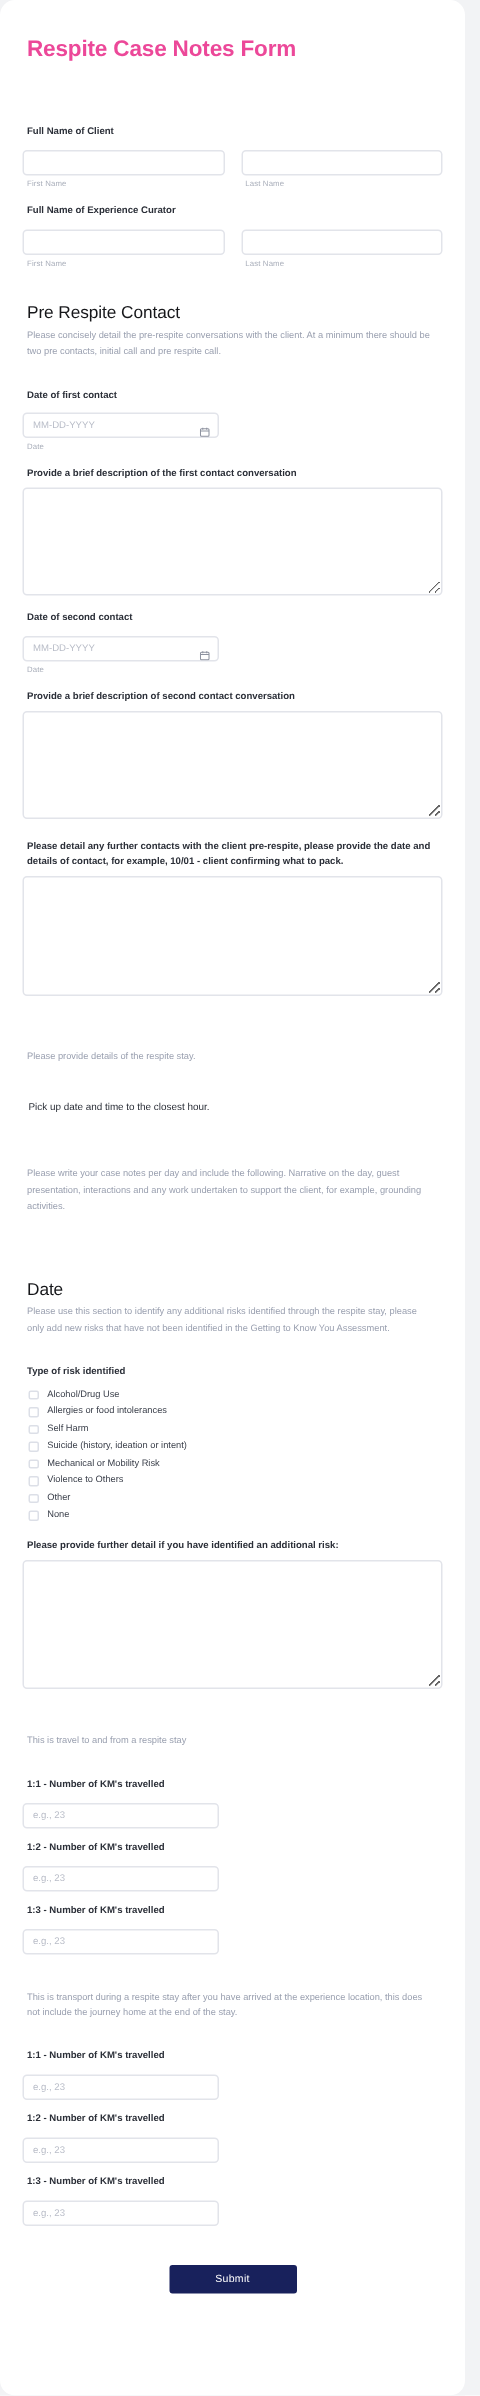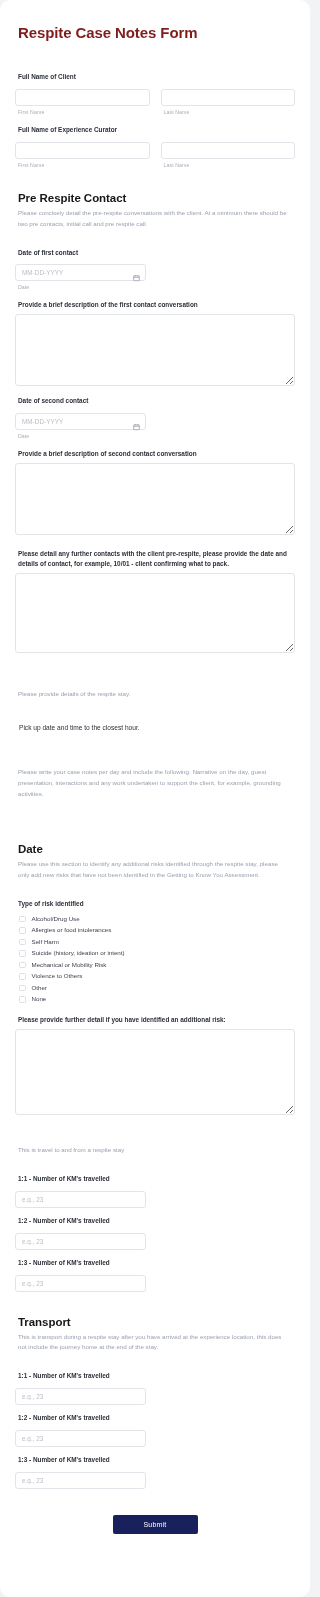--- a/index.html
+++ b/index.html
@@ -20,28 +20,28 @@
   }
 
   .form-inner {
     padding: 18px 15px 0 15px;
   }
 
   
   .form-title {
     font-size: 15px;
     font-weight: bold;
-    color: #7f1d1d;
+    color: #ec4899;
     letter-spacing: -0.1px;
-    margin: 6px 0 1px 3px;
+    margin: 6px 0 12px 3px;
   }
 
   .section-heading {
     font-size: 11.5px;
-    font-weight: bold;
+    font-weight: normal;
     color: #16171a;
     letter-spacing: -0.05px;
     margin: 0 0 4px 3px;
   }
 
   .section-desc {
     font-size: 6.2px;
     line-height: 1.75;
     color: #9aa0b0;
     margin: 0 0 0 3px;
@@ -353,21 +353,20 @@
       <input class="text-input num-input" type="text" placeholder="e.g., 23" style="">
     </div>
     <div class="gap-8"></div>
     <div>
       <div class="field-label">1:3 - Number of KM's travelled</div>
       <input class="text-input num-input" type="text" placeholder="e.g., 23" style="">
     </div>
 
     <div class="gap-24"></div>
 
-    <h2 class="section-heading">Transport</h2>
     <p class="section-desc">This is transport during a respite stay after you have arrived at the experience location, this does not include the journey home at the end of the stay.</p>
 
     <div class="gap-18"></div>
 
     <div>
       <div class="field-label">1:1 - Number of KM's travelled</div>
       <input class="text-input num-input" type="text" placeholder="e.g., 23" style="">
     </div>
     <div class="gap-8"></div>
     <div>

